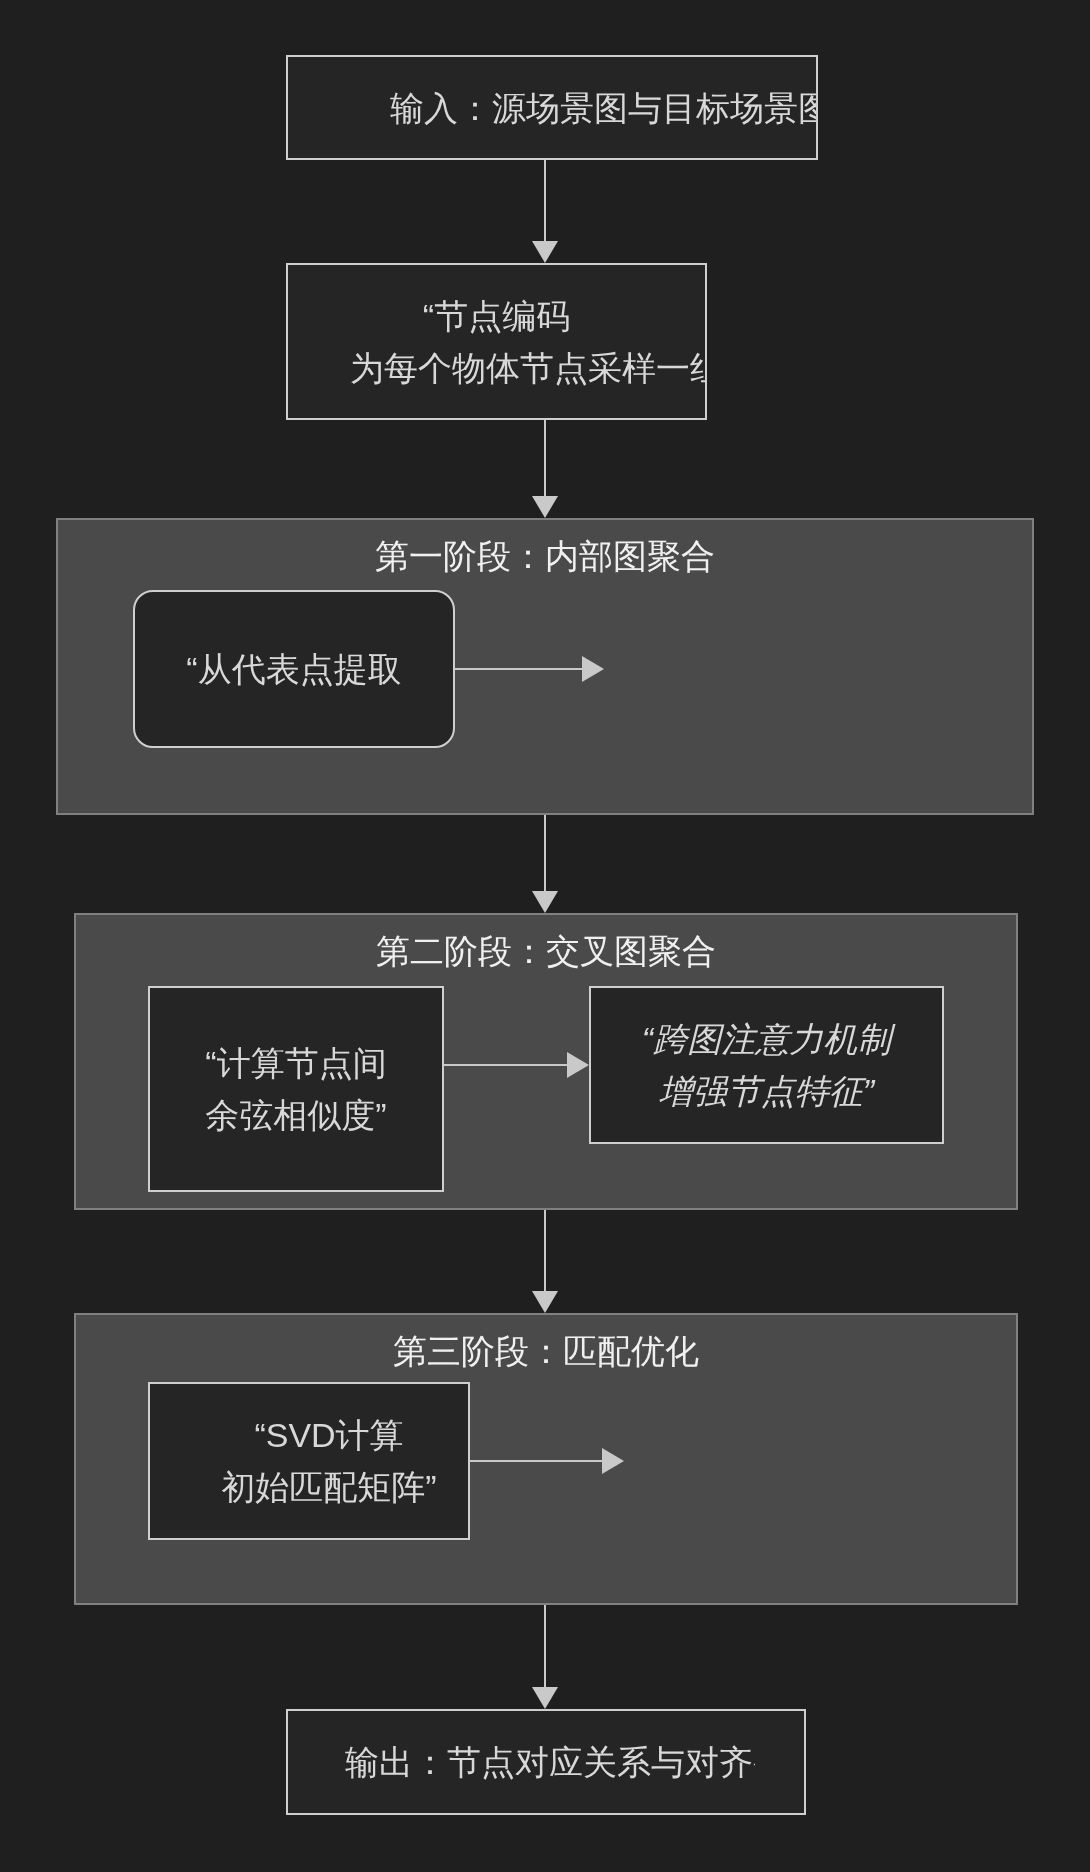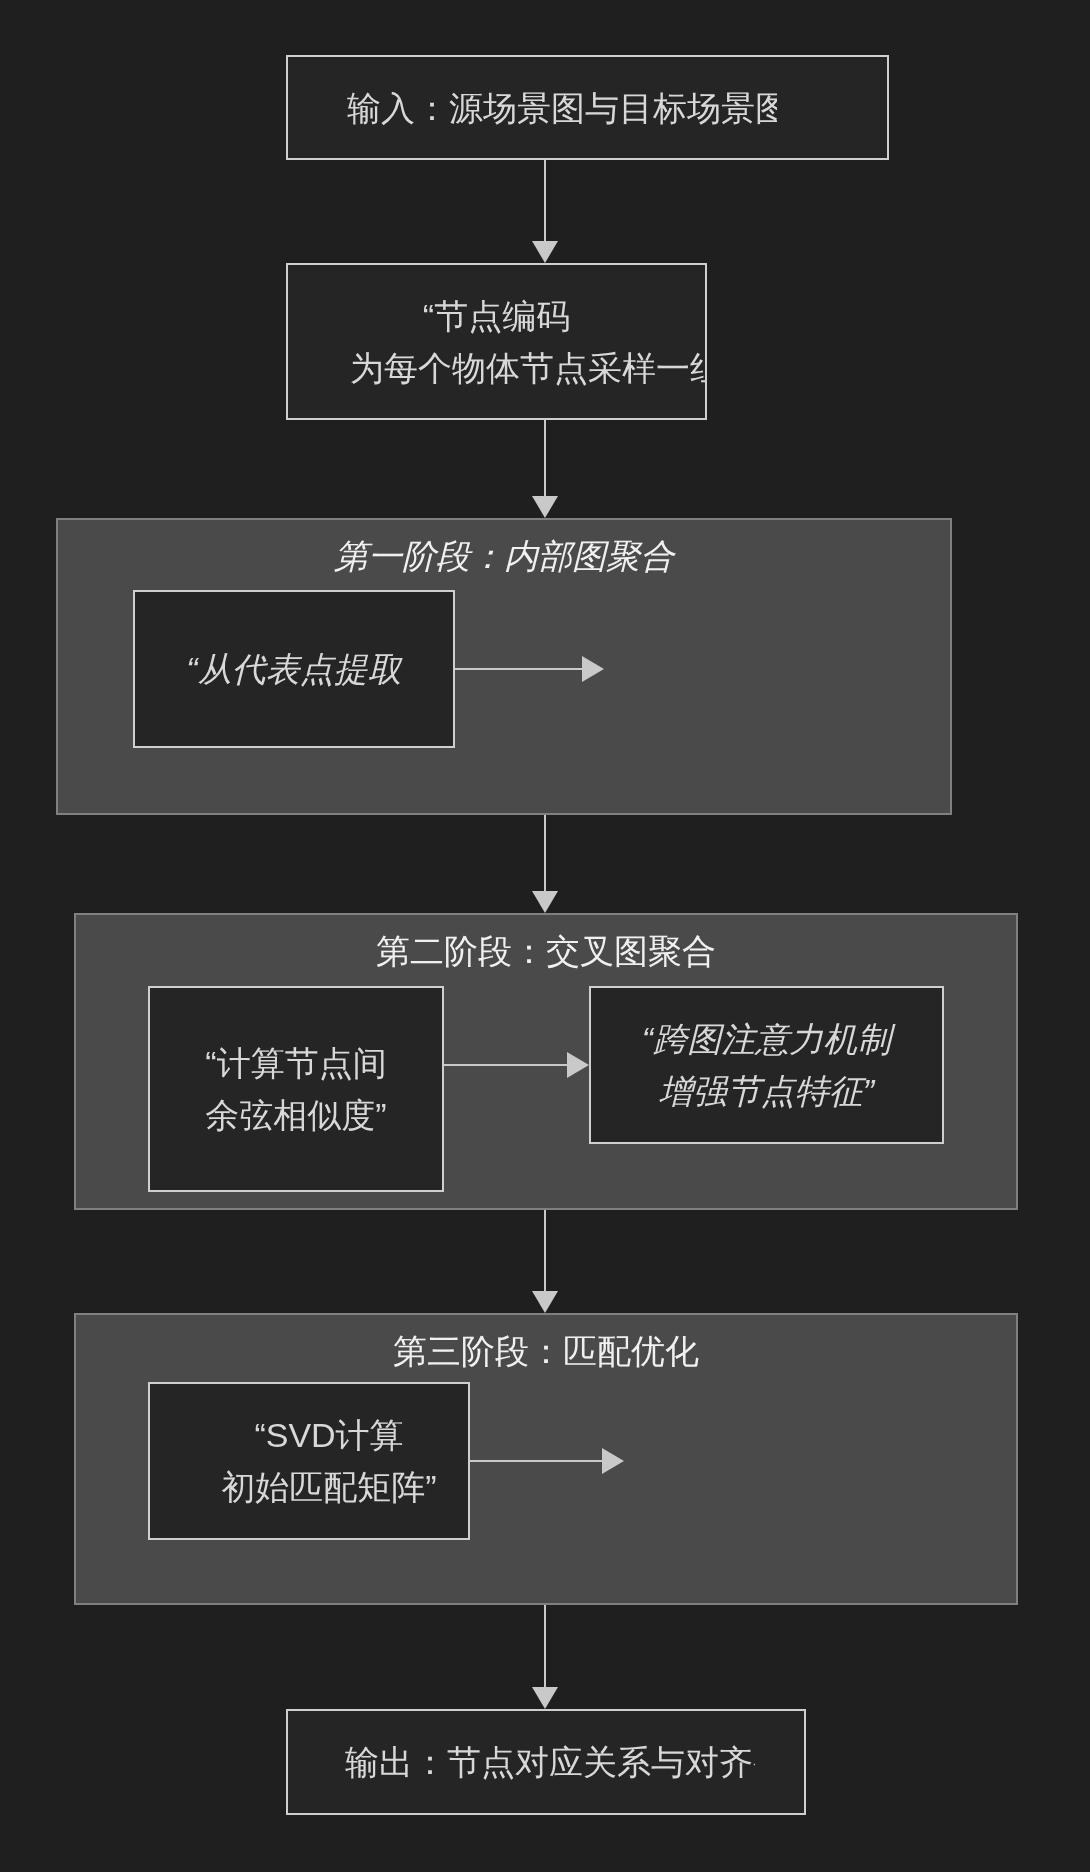--- a/index.html
+++ b/index.html
@@ -42,38 +42,38 @@
     position:absolute; width:0; height:0;
     border-top:13px solid transparent; border-bottom:13px solid transparent;
     border-left:22px solid var(--arrow);
   }
 </style>
 </head>
 <body>
 
 <div id="canvas">
 
-  <div class="node" style="left:286px; top:55px; width:603px; height:105px;">
+  <div class="node" style="left:286px; top:55px; width:532px; height:105px;padding-left:43px;">
     <div class="line clip" style="margin-left:59px; width:430px;">输入：源场景图与目标场景图</div>
   </div>
 
   <div class="vline" style="left:544px; top:160px; height:81px;"></div>
   <div class="head-down" style="left:532px; top:241px;"></div>
 
   <div class="node" style="left:286px; top:263px; width:421px; height:157px;">
     <div class="line center">“节点编码</div>
     <div class="line clip" style="margin-left:62px; width:425px;">为每个物体节点采样一组代表</div>
   </div>
 
   <div class="vline" style="left:544px; top:420px; height:76px;"></div>
   <div class="head-down" style="left:532px; top:496px;"></div>
 
-  <div class="stage" style="left:56px; top:518px; width:896px; height:297px;font-style:italic;">
+  <div class="stage" style="left:56px; top:518px; width:978px; height:297px;">
     <div class="stage-title">第一阶段：内部图聚合</div>
-    <div class="node" style="left:75px; top:70px; width:322px; height:158px;">
+    <div class="node" style="left:75px; top:70px; width:322px; height:158px;border-radius:20px;">
       <div class="line center">“从代表点提取</div>
     </div>
     <div class="hline" style="left:397px; top:148px; width:127px;"></div>
     <div class="head-right" style="left:524px; top:136px;"></div>
   </div>
 
   <div class="vline" style="left:544px; top:815px; height:76px;"></div>
   <div class="head-down" style="left:532px; top:891px;"></div>
 
   <div class="stage" style="left:74px; top:913px; width:944px; height:297px;">

